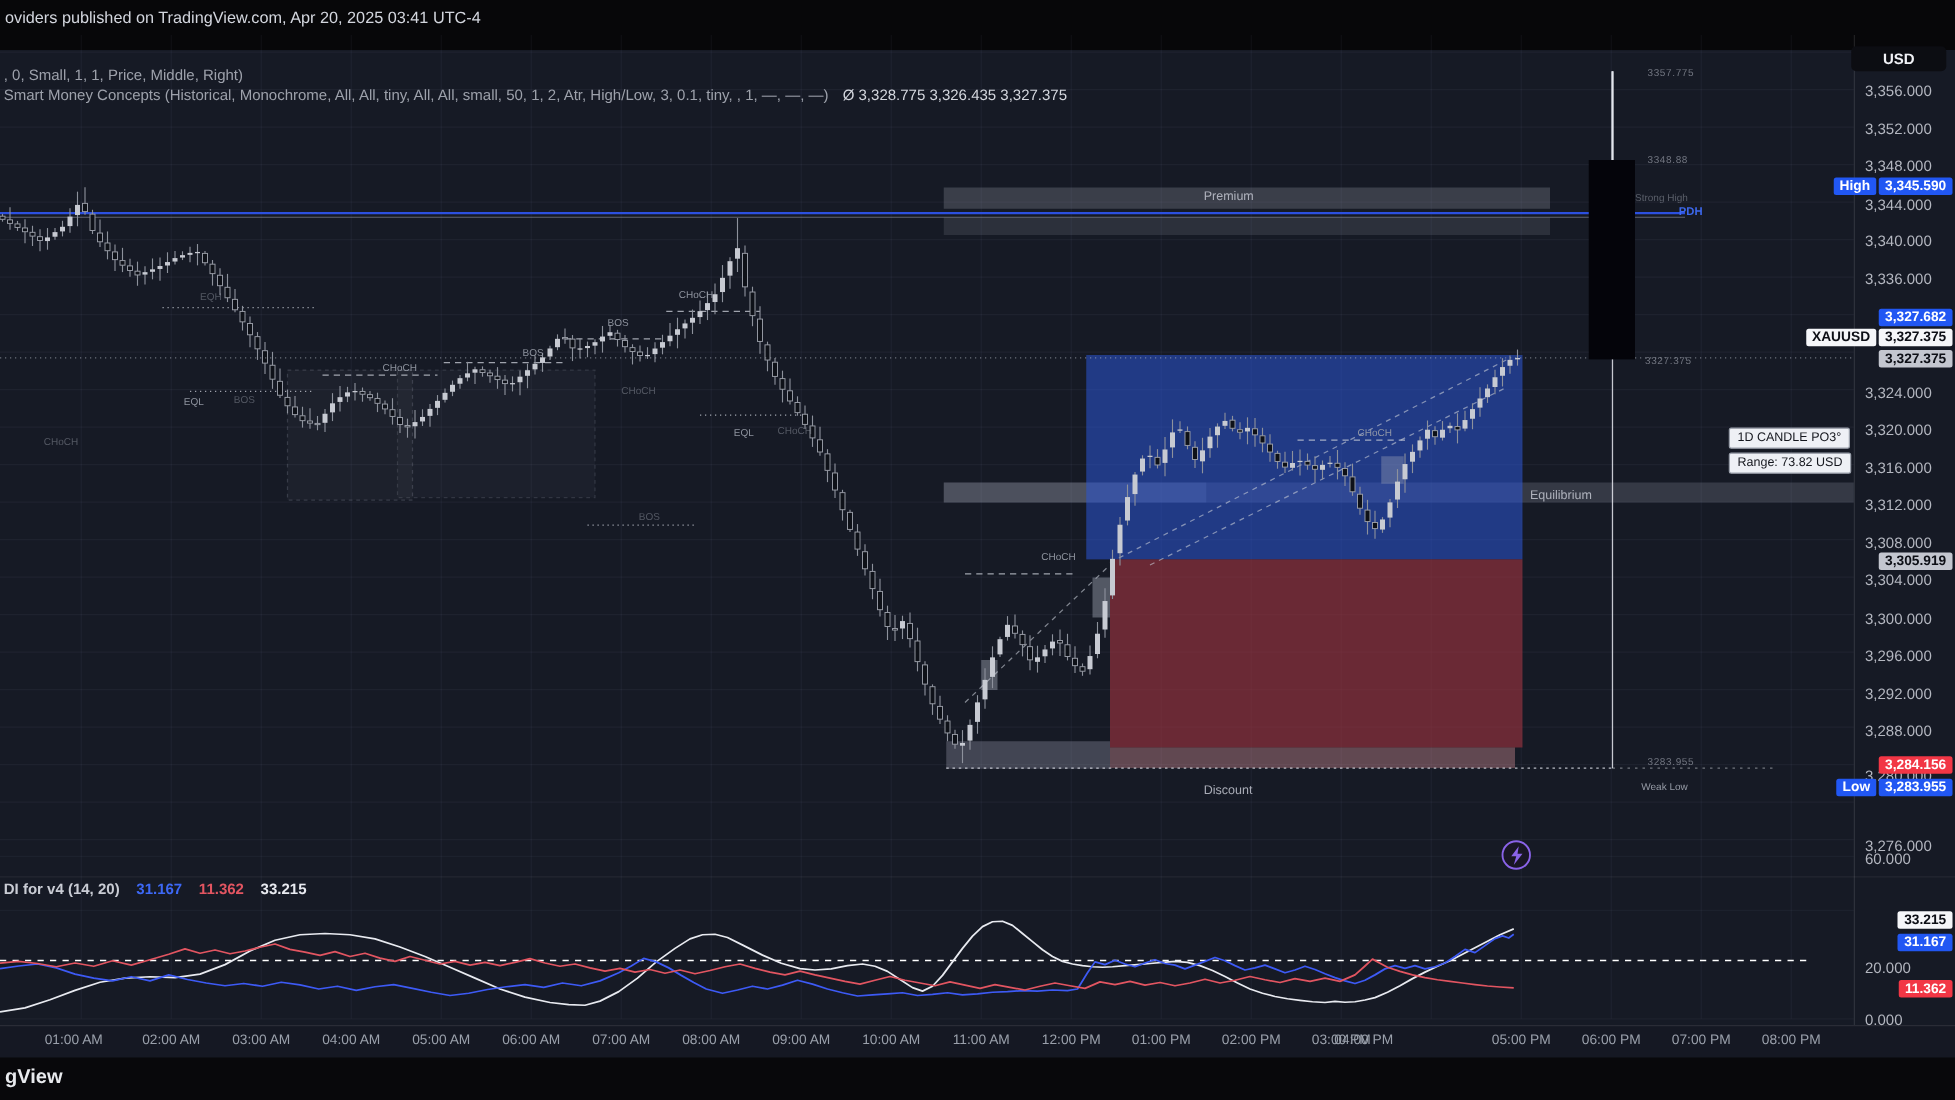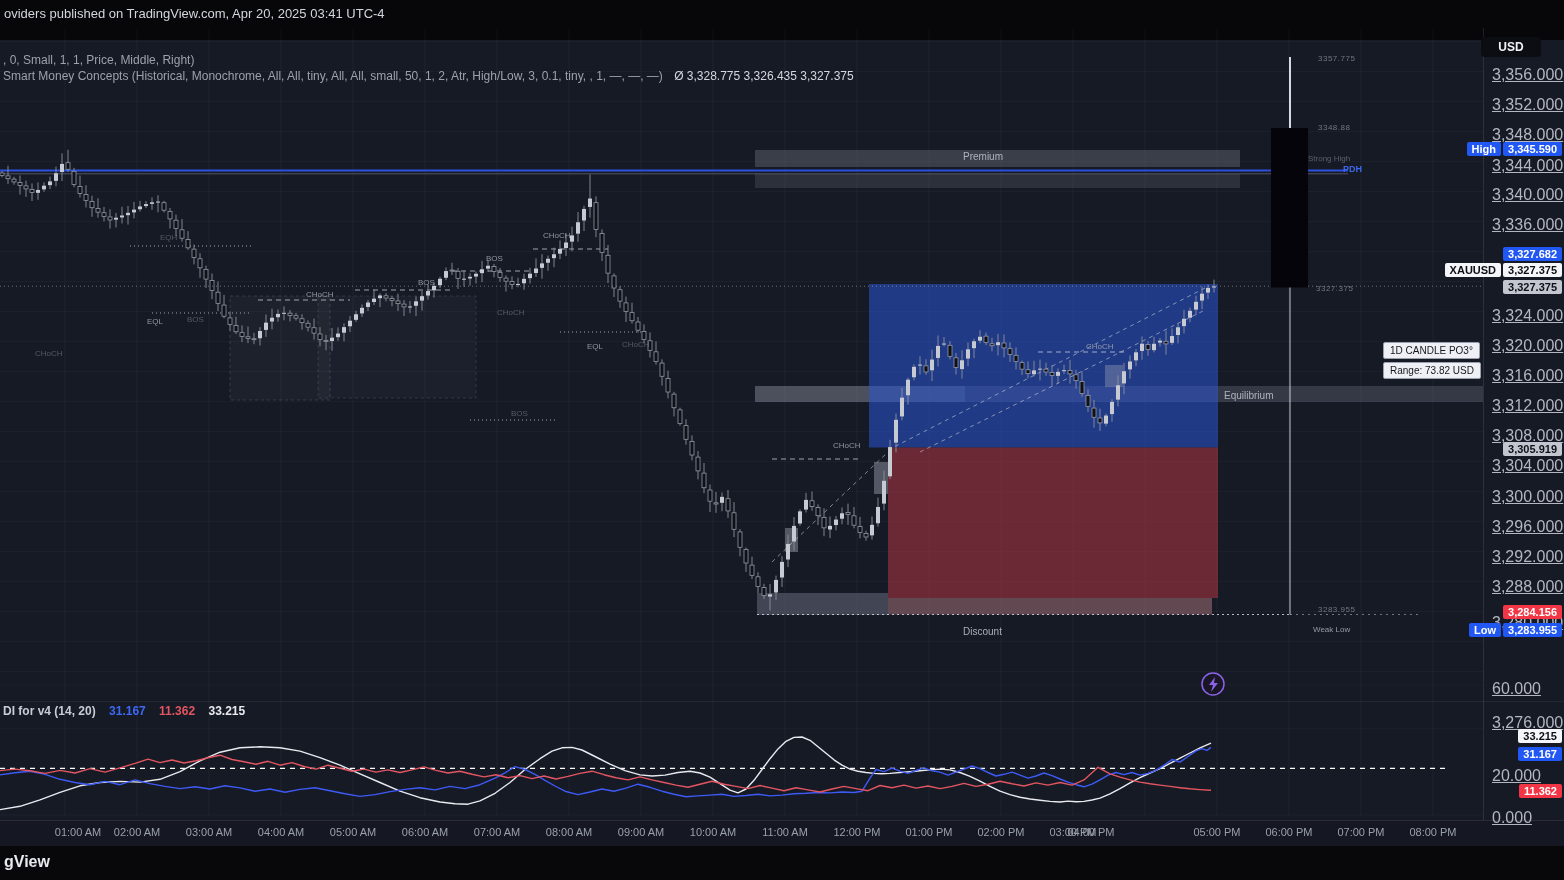--- a/index.html
+++ b/index.html
@@ -13,28 +13,28 @@
   .inforow .ttl{color:#c9ccd4;}
   .inforow .olab{color:#878b95;margin-left:8px;}
   .inforow .oval{color:#f7525f;}
   .inforow .chg{color:#f7525f;margin-left:6px;}
   .inforow .vals{color:#d4d7de;margin-left:8px;}
   .dirow{position:absolute;left:3px;white-space:nowrap;font-size:12px;color:#c9ccd4;font-weight:bold;}
   .dirow .di-b{color:#3d68f5;margin-left:10px;}
   .dirow .di-r{color:#e25561;margin-left:10px;}
   .dirow .di-w{color:#e8eaf0;margin-left:10px;}
   .axisarea{position:absolute;left:1484px;top:28px;width:80px;height:792px;z-index:4;}
-  .ptick{position:absolute;left:8px;font-size:16px;color:#b4b7c0;white-space:nowrap;text-decoration:underline;}
+  .ptick{position:absolute;left:8px;font-size:12px;color:#b4b7c0;white-space:nowrap;}
   .prow{position:absolute;right:2px;display:flex;gap:2px;align-items:center;z-index:5;}
   .pl{font-size:11px;font-weight:bold;padding:1px 5px;border-radius:2px;white-space:nowrap;}
   .pl-blue{background:#2157f3;color:#fff;}
   .pl-white{background:#f5f6f9;color:#0d0f16;}
   .pl-gray{background:#c3c6cf;color:#0d0f16;}
   .pl-red{background:#f23645;color:#fff;}
-  .usdbtn{position:absolute;left:1481px;top:37px;width:60px;height:20px;background:#0c0d12;
+  .usdbtn{position:absolute;left:1481px;top:37px;width:76px;height:20px;background:#0c0d12;
           border-radius:4px;color:#f0f1f5;font-size:12px;font-weight:bold;text-align:center;
           line-height:20px;z-index:6;}
   .timeaxis{position:absolute;left:0;top:820px;width:1564px;height:26px;background:#151823;
             border-top:1px solid rgba(255,255,255,0.09);z-index:2;}
   .tlab{position:absolute;top:5px;transform:translateX(-50%);font-size:11px;color:#9aa0ab;white-space:nowrap;}
   .bottombar{position:absolute;left:0;top:846px;width:1564px;height:34px;background:#08080b;z-index:2;}
   .wm{position:absolute;left:4px;top:7px;color:#e8eaee;font-size:16px;font-weight:bold;}
   .tooltip{position:absolute;left:1383px;top:342px;z-index:6;display:flex;flex-direction:column;gap:3px;align-items:flex-start;}
   .tipbox{background:#eef0f5;color:#15171e;font-size:10px;padding:2px 6px;border-radius:2px;
           border:1px solid #9aa0ab;white-space:nowrap;}
@@ -610,21 +610,21 @@
       <div class="ptick" style="top: 309px;">3,320.000</div>
       <div class="ptick" style="top: 339px;">3,316.000</div>
       <div class="ptick" style="top: 369px;">3,312.000</div>
       <div class="ptick" style="top: 399px;">3,308.000</div>
       <div class="ptick" style="top: 429px;">3,304.000</div>
       <div class="ptick" style="top: 460px;">3,300.000</div>
       <div class="ptick" style="top: 490px;">3,296.000</div>
       <div class="ptick" style="top: 520px;">3,292.000</div>
       <div class="ptick" style="top: 550px;">3,288.000</div>
       <div class="ptick" style="top: 586px;">3,280.000</div>
-      <div class="ptick" style="top: 642px; margin-top: 44px;">3,276.000</div>
+      <div class="ptick" style="top: 642px;">3,276.000</div>
       <div class="ptick" style="top: 652px;">60.000</div>
       <div class="ptick" style="top: 739px;">20.000</div>
       <div class="ptick" style="top: 781px;">0.000</div>
       <div class="prow" style="top: 114px;">
         <span class="pl pl-blue">High</span>
         <span class="pl pl-blue">3,345.590</span>
       </div>
       <div class="prow" style="top: 219px;">
         <span class="pl pl-blue">3,327.682</span>
       </div>
@@ -655,21 +655,21 @@
         <span class="pl pl-red">11.362</span>
       </div>
     </div>
 
   <div class="tooltip">
     <div class="tipbox">1D CANDLE PO3°</div>
     <div class="tipbox">Range: 73.82 USD</div>
   </div>
 
   <div class="timeaxis" id="time-axis">
-      <div class="tlab" style="left: 78px;">01:00 AM</div>
+      <div class="tlab" style="left: 59px;">01:00 AM</div>
       <div class="tlab" style="left: 137px;">02:00 AM</div>
       <div class="tlab" style="left: 209px;">03:00 AM</div>
       <div class="tlab" style="left: 281px;">04:00 AM</div>
       <div class="tlab" style="left: 353px;">05:00 AM</div>
       <div class="tlab" style="left: 425px;">06:00 AM</div>
       <div class="tlab" style="left: 497px;">07:00 AM</div>
       <div class="tlab" style="left: 569px;">08:00 AM</div>
       <div class="tlab" style="left: 641px;">09:00 AM</div>
       <div class="tlab" style="left: 713px;">10:00 AM</div>
       <div class="tlab" style="left: 785px;">11:00 AM</div>

